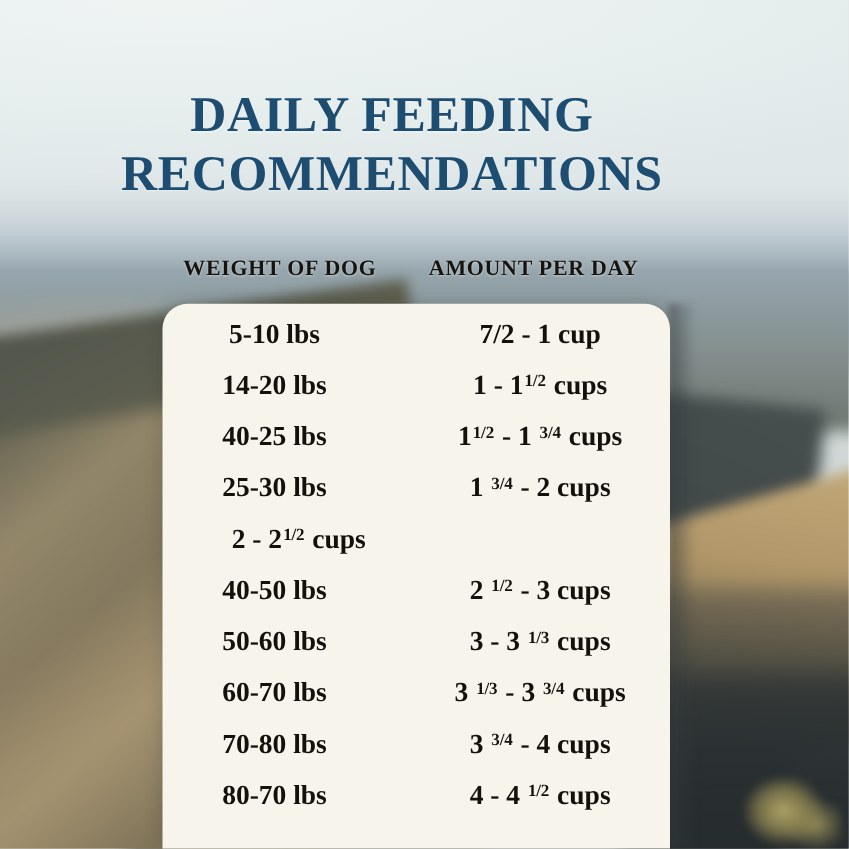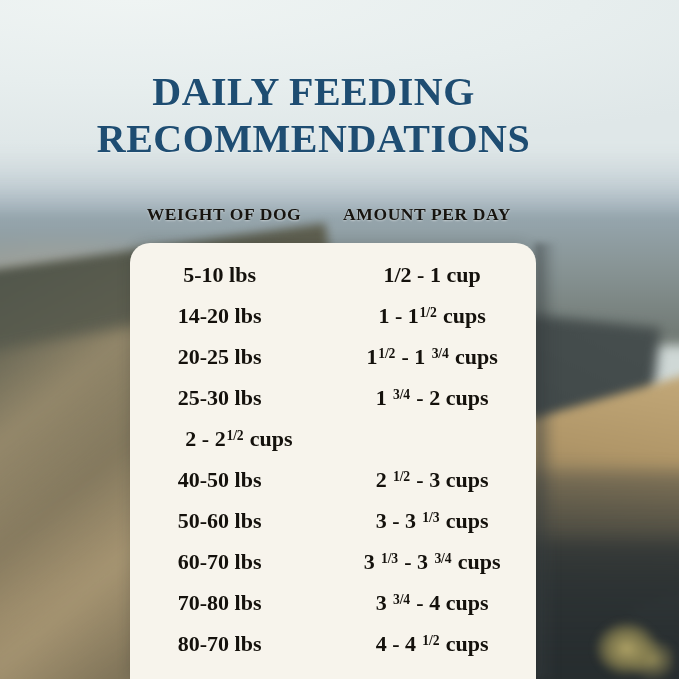--- a/index.html
+++ b/index.html
@@ -168,21 +168,21 @@
     box-shadow: 0 0 14px rgba(30,34,36,.18);
     overflow: hidden;
   }
   .rows {
     position: absolute;
     left: 0; top: 11px;
     width: 406px;
   }
   .row {
     display: flex;
-    align-items: center;
+    align-items: flex-start;
     height: 41px;
     gap: 19px;
   }
   .cell {
     font-family: "Liberation Serif", "DejaVu Serif", serif;
     color: #14110c;
     text-align: center;
     white-space: nowrap;
   }
   .cell.weight {
@@ -230,28 +230,28 @@
 
   <div class="col-headers">
     <div class="col-head weight">WEIGHT OF DOG</div>
     <div class="col-head amount">AMOUNT PER DAY</div>
   </div>
 
   <div class="card">
     <div class="rows" id="rows">
         <div class="row">
           <div class="cell weight">5-10 lbs</div>
-          <div class="cell amount">1/2 - 1 cup</div>
+          <div class="cell amount">7/2 - 1 cup</div>
         </div>
         <div class="row">
           <div class="cell weight">14-20 lbs</div>
           <div class="cell amount">1 - 1<span class="frac">1/2</span> cups</div>
         </div>
         <div class="row">
-          <div class="cell weight">20-25 lbs</div>
+          <div class="cell weight">40-25 lbs</div>
           <div class="cell amount">1<span class="frac">1/2</span> - 1 <span class="frac">3/4</span> cups</div>
         </div>
         <div class="row">
           <div class="cell weight">25-30 lbs</div>
           <div class="cell amount">1 <span class="frac">3/4</span> -  2 cups</div>
         </div>
         <div class="row">
           <div class="cell amount">2 - 2<span class="frac">1/2</span> cups</div>
         </div>
         <div class="row">

